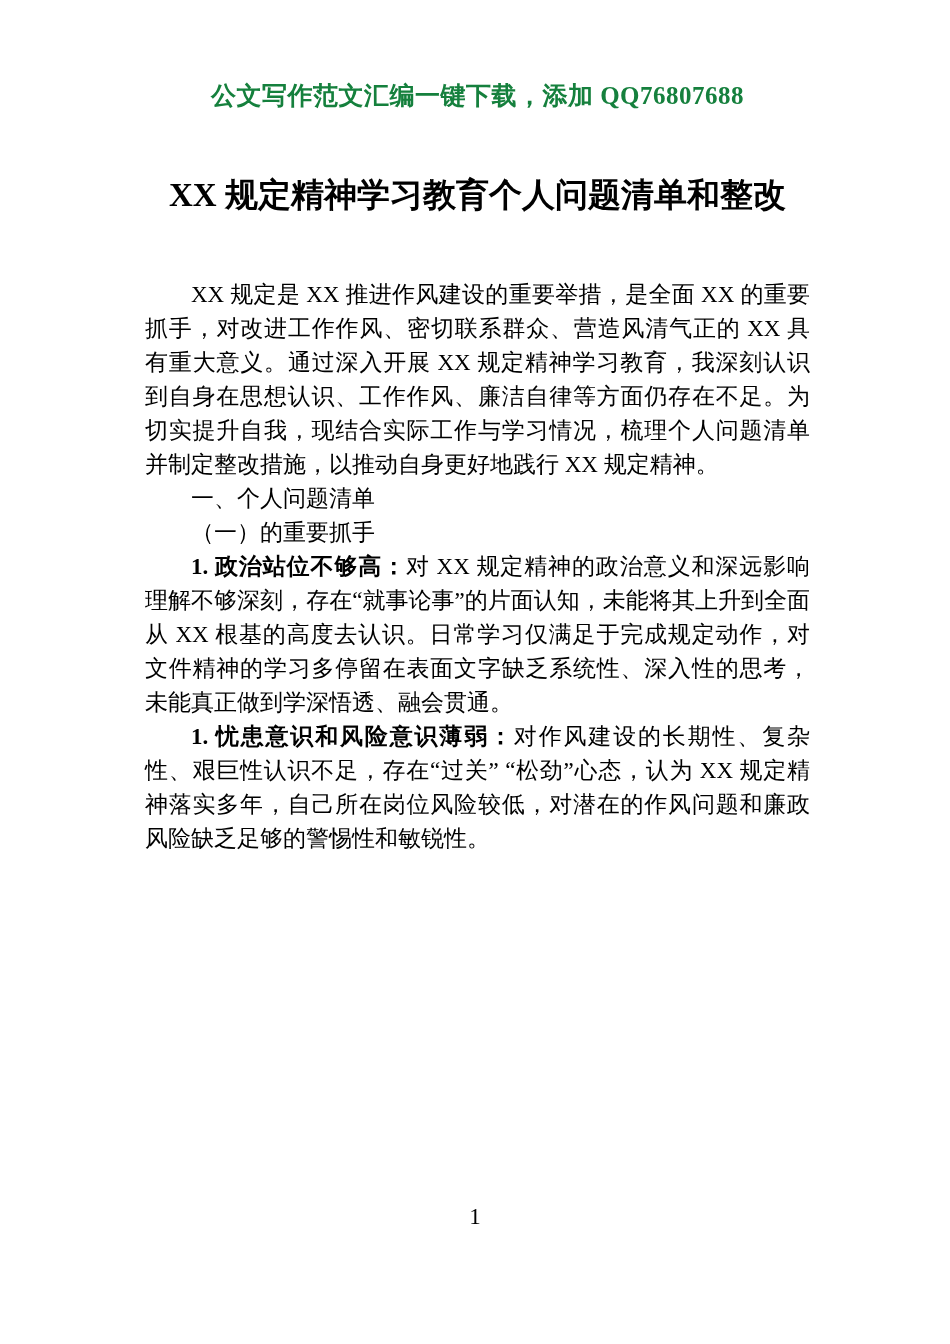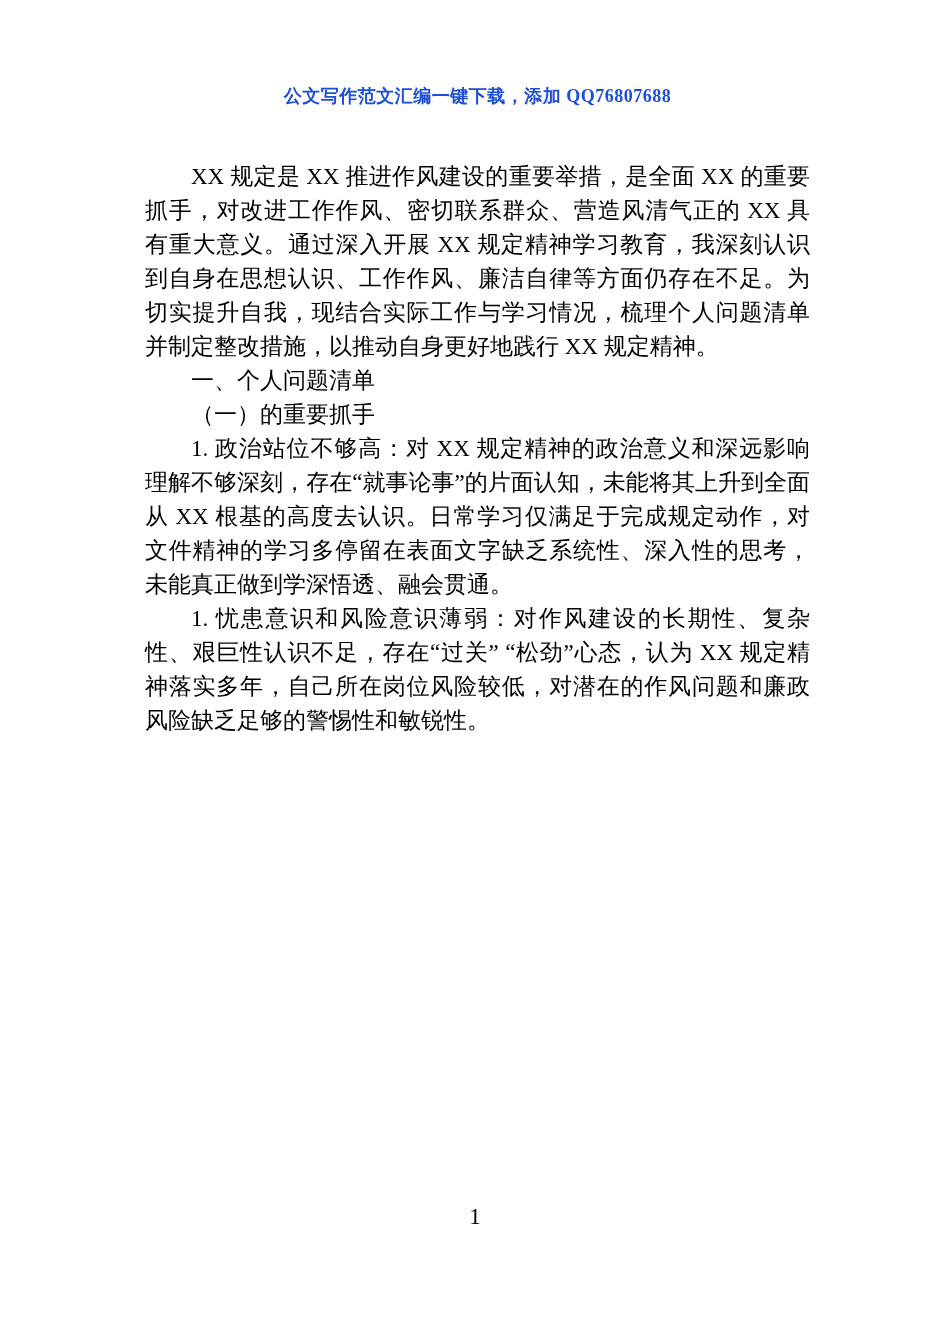--- a/index.html
+++ b/index.html
@@ -17,68 +17,69 @@
   }
   .page {
     box-sizing: border-box;
     width: 950px;
     height: 1344px;
     padding: 84px 140px 0 145px;
     position: relative;
   }
   .notice {
     text-align: center;
-    color: #1d4ed8;
-    font-size: 18px;
+    color: #15803d;
+    font-size: 25px;
     font-weight: bold;
     line-height: 24px;
     letter-spacing: 0.5px;
   }
   .doc-title {
     margin: 52px 0 0 0;
     text-align: center;
     font-size: 33px;
     font-weight: bold;
     line-height: 70px;
   }
   .doc-title .title-line {
     display: block;
   }
   .body-text {
-    margin-top: 20px;
+    margin-top: 48px;
     font-size: 23px;
     line-height: 34px;
     text-align: justify;
     text-justify: inter-ideograph;
   }
   .body-text p {
     margin: 0;
     text-indent: 2em;
   }
   .body-text p strong {
-    font-weight: normal;
+    font-weight: bold;
   }
   .page-footer {
     position: absolute;
     left: 0;
     bottom: 112px;
     width: 950px;
     text-align: center;
     font-size: 23px;
     line-height: 30px;
   }
 </style>
 </head>
 <body>
 
 <div class="page">
 
   <div class="notice">公文写作范文汇编一键下载，添加 QQ76807688</div>
 
   <h1 class="doc-title">
+    <span class="title-line">XX 规定精神学习教育个人问题清单和整改</span>
   </h1>
 
   <div class="body-text">
 
     <p>XX 规定是 XX 推进作风建设的重要举措，是全面 XX 的重要抓手，对改进工作作风、密切联系群众、营造风清气正的 XX 具有重大意义。通过深入开展 XX 规定精神学习教育，我深刻认识到自身在思想认识、工作作风、廉洁自律等方面仍存在不足。为切实提升自我，现结合实际工作与学习情况，梳理个人问题清单并制定整改措施，以推动自身更好地践行 XX 规定精神。</p>
 
     <p>一、个人问题清单</p>
 
     <p>（一）的重要抓手</p>
 

